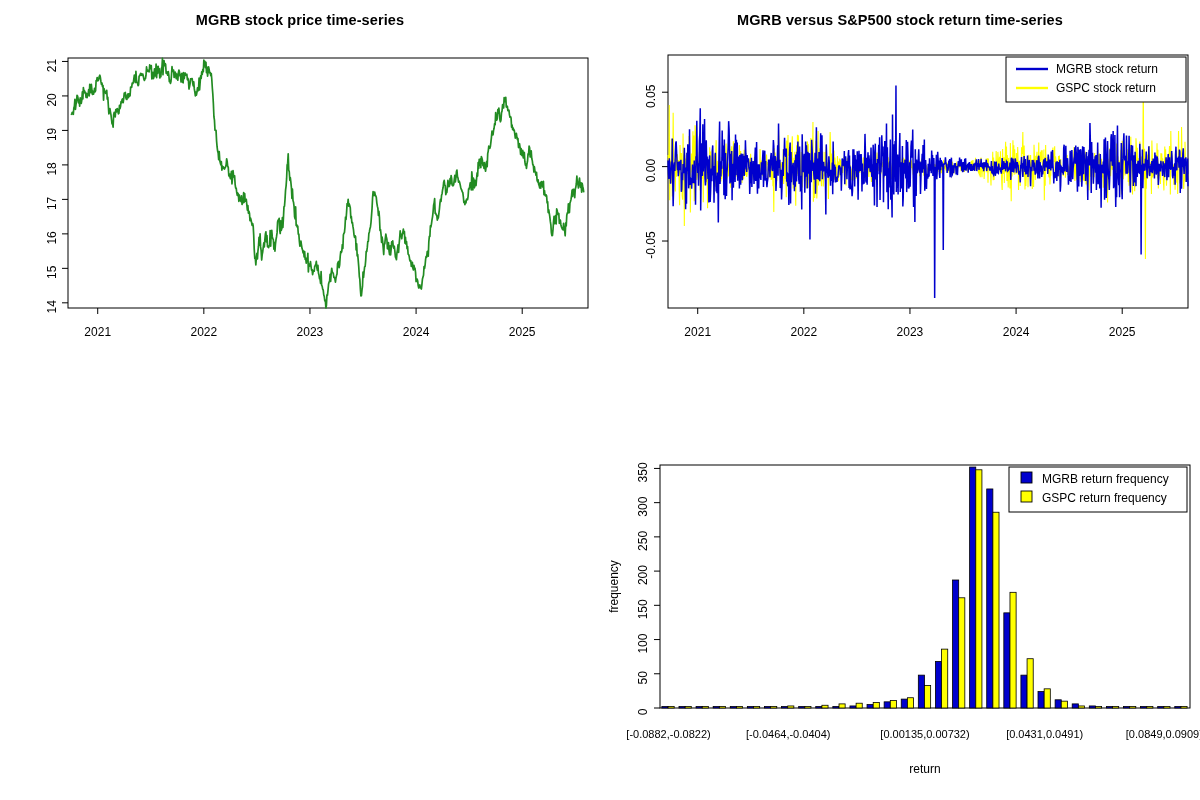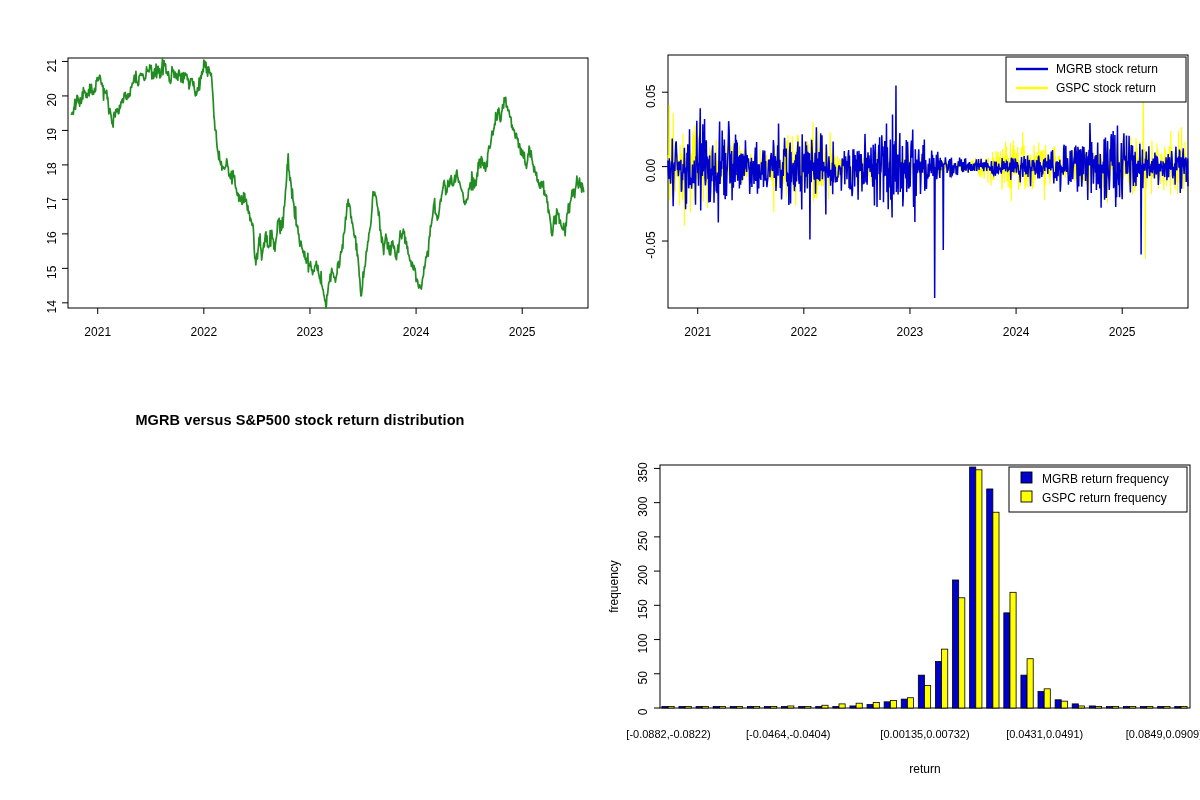--- a/index.html
+++ b/index.html
@@ -15,20 +15,21 @@
   .axis-text-sm{font-family:"Liberation Sans","DejaVu Sans",sans-serif;font-size:11px;fill:#000;}
   .legend-text{font-family:"Liberation Sans","DejaVu Sans",sans-serif;font-size:12px;fill:#000;}
   .axis-title{font-family:"Liberation Sans","DejaVu Sans",sans-serif;font-size:12px;fill:#000;}
 </style>
 </head>
 <body>
 
 <div class="grid">
 
   <div class="panel">
+    <div class="panel-title">MGRB stock price time-series</div>
     <svg id="svg-p1" width="600" height="400">
         <rect x="68" y="58" width="520" height="250" fill="none" stroke="#000" stroke-width="1"></rect>
         <line x1="62" y1="302.8275862068965" x2="68" y2="302.8275862068965" stroke="#000" stroke-width="1"></line>
         <text x="56" y="306.8275862068965" class="axis-text" text-anchor="middle" transform="rotate(-90 56 306.8275862068965)">14</text>
         <line x1="62" y1="268.3448275862069" x2="68" y2="268.3448275862069" stroke="#000" stroke-width="1"></line>
         <text x="56" y="272.3448275862069" class="axis-text" text-anchor="middle" transform="rotate(-90 56 272.3448275862069)">15</text>
         <line x1="62" y1="233.86206896551727" x2="68" y2="233.86206896551727" stroke="#000" stroke-width="1"></line>
         <text x="56" y="237.86206896551727" class="axis-text" text-anchor="middle" transform="rotate(-90 56 237.86206896551727)">16</text>
         <line x1="62" y1="199.37931034482762" x2="68" y2="199.37931034482762" stroke="#000" stroke-width="1"></line>
         <text x="56" y="203.37931034482762" class="axis-text" text-anchor="middle" transform="rotate(-90 56 203.37931034482762)">17</text>
@@ -48,20 +49,21 @@
         <text x="309.95918367347326" y="336" class="axis-text" text-anchor="middle">2023</text>
         <line x1="416.08163265306797" y1="308" x2="416.08163265306797" y2="314" stroke="#000" stroke-width="1"></line>
         <text x="416.08163265306797" y="336" class="axis-text" text-anchor="middle">2024</text>
         <line x1="522.2040816326628" y1="308" x2="522.2040816326628" y2="314" stroke="#000" stroke-width="1"></line>
         <text x="522.2040816326628" y="336" class="axis-text" text-anchor="middle">2025</text>
         <path d="M71.18,114.90L71.71,113.79L72.24,112.32L72.78,113.10L73.31,114.33L73.84,108.01L74.37,106.28L74.90,99.33L75.43,109.40L75.96,104.70L76.49,102.11L77.02,95.28L77.55,95.93L78.08,98.48L78.61,103.02L79.14,100.04L79.67,106.17L80.20,97.94L80.73,101.10L81.27,103.34L81.80,100.04L82.33,91.95L82.86,98.89L83.39,87.53L83.92,92.48L84.45,90.60L84.98,93.10L85.51,92.50L86.04,97.40L86.57,93.57L87.10,97.66L87.63,94.28L88.16,93.63L88.69,89.53L89.22,95.93L89.76,84.32L90.29,89.03L90.82,92.73L91.35,84.27L91.88,89.68L92.41,94.52L92.94,91.26L93.47,94.21L94.00,92.35L94.53,88.26L95.06,91.93L95.59,90.76L96.12,80.53L96.65,80.41L97.18,77.49L97.71,80.92L98.24,80.43L98.78,78.96L99.31,76.28L99.84,75.24L100.37,77.31L100.90,81.41L101.43,84.44L101.96,82.94L102.49,86.64L103.02,85.59L103.55,100.21L104.08,88.57L104.61,91.41L105.14,91.64L105.67,93.36L106.20,92.48L106.73,90.27L107.27,99.23L107.80,97.27L108.33,105.56L108.86,113.93L109.39,111.45L109.92,108.59L110.45,111.81L110.98,114.86L111.51,119.50L112.04,123.89L112.57,123.52L113.10,127.14L113.63,115.01L114.16,112.40L114.69,113.79L115.22,116.83L115.76,109.72L116.29,112.02L116.82,109.20L117.35,108.64L117.88,111.41L118.41,113.85L118.94,113.17L119.47,105.36L120.00,108.61L120.53,106.45L121.06,101.50L121.59,102.77L122.12,99.38L122.65,98.88L123.18,102.65L123.71,98.56L124.24,93.00L124.78,93.24L125.31,92.48L125.84,97.66L126.37,99.16L126.90,99.48L127.43,94.87L127.96,93.80L128.49,97.66L129.02,93.79L129.55,96.05L130.08,95.74L130.61,87.14L131.14,87.61L131.67,87.31L132.20,83.18L132.73,83.68L133.27,82.79L133.80,79.16L134.33,75.20L134.86,78.69L135.39,82.52L135.92,71.39L136.45,79.53L136.98,82.69L137.51,83.14L138.04,85.59L138.57,84.96L139.10,76.16L139.63,75.84L140.16,74.57L140.69,73.29L141.22,75.24L141.76,73.82L142.29,75.41L142.82,74.12L143.35,76.28L143.88,79.12L144.41,80.41L144.94,78.72L145.47,78.73L146.00,75.44L146.53,66.76L147.06,71.52L147.59,70.07L148.12,70.74L148.65,71.67L149.18,71.78L149.71,64.87L150.24,68.67L150.78,68.34L151.31,65.68L151.84,78.95L152.37,77.39L152.90,72.32L153.43,78.55L153.96,76.97L154.49,68.78L155.02,74.33L155.55,75.95L156.08,64.08L156.61,77.61L157.14,66.62L157.67,73.38L158.20,66.42L158.73,70.79L159.27,68.88L159.80,77.98L160.33,75.24L160.86,76.66L161.39,68.34L161.92,67.55L162.45,58.43L162.98,74.82L163.51,64.90L164.04,60.53L164.57,65.77L165.10,63.48L165.63,64.47L166.16,73.32L166.69,71.79L167.22,72.71L167.76,75.20L168.29,71.49L168.82,75.02L169.35,81.64L169.88,80.41L170.41,83.45L170.94,81.72L171.47,75.31L172.00,66.71L172.53,71.47L173.06,70.07L173.59,70.15L174.12,77.49L174.65,76.82L175.18,71.98L175.71,73.54L176.24,78.69L176.78,74.16L177.31,78.20L177.84,80.22L178.37,72.93L178.90,70.10L179.43,71.79L179.96,75.85L180.49,74.78L181.02,82.04L181.55,73.82L182.08,73.27L182.61,82.14L183.14,82.77L183.67,72.54L184.20,78.72L184.73,75.00L185.27,73.01L185.80,75.24L186.33,75.20L186.86,74.30L187.39,79.79L187.92,78.25L188.45,80.83L188.98,89.03L189.51,86.88L190.04,83.90L190.57,78.79L191.10,78.99L191.63,78.61L192.16,78.69L192.69,82.97L193.22,85.79L193.76,81.77L194.29,88.90L194.82,91.85L195.35,95.93L195.88,92.10L196.41,95.18L196.94,92.33L197.47,87.96L198.00,90.87L198.53,89.03L199.06,78.17L199.59,90.02L200.12,82.65L200.65,75.91L201.18,78.49L201.71,71.79L202.24,74.43L202.78,69.47L203.31,71.77L203.84,60.21L204.37,65.63L204.90,61.45L205.43,67.71L205.96,62.35L206.49,72.62L207.02,66.98L207.55,76.15L208.08,71.79L208.61,66.86L209.14,69.39L209.67,72.94L210.20,72.48L210.73,75.73L211.27,73.52L211.80,79.50L212.33,88.02L212.86,94.69L213.39,104.03L213.92,116.75L214.45,120.07L214.98,130.23L215.51,130.36L216.04,130.38L216.57,140.87L217.10,146.97L217.63,151.10L218.16,153.00L218.69,159.76L219.22,151.53L219.76,160.49L220.29,162.80L220.82,164.90L221.35,161.53L221.88,170.17L222.41,166.19L222.94,168.47L223.47,166.97L224.00,168.34L224.53,168.98L225.06,167.76L225.59,166.85L226.12,164.78L226.65,158.78L227.18,161.45L227.71,166.78L228.24,167.00L228.78,175.30L229.31,176.53L229.84,174.02L230.37,178.69L230.90,175.88L231.43,171.43L231.96,183.91L232.49,178.74L233.02,170.64L233.55,175.24L234.08,177.13L234.61,175.85L235.14,184.46L235.67,188.07L236.20,188.11L236.73,192.48L237.27,195.33L237.80,193.02L238.33,194.15L238.86,201.41L239.39,194.98L239.92,199.38L240.45,199.98L240.98,201.51L241.51,195.87L242.04,204.46L242.57,201.85L243.10,202.83L243.63,192.70L244.16,202.29L244.69,193.68L245.22,201.24L245.76,200.47L246.29,199.38L246.82,204.74L247.35,210.14L247.88,205.51L248.41,213.14L248.94,211.35L249.47,213.17L250.00,220.74L250.53,217.99L251.06,219.93L251.59,222.69L252.12,225.46L252.65,223.52L253.18,225.82L253.71,235.26L254.24,249.42L254.78,258.35L255.31,258.14L255.84,264.90L256.37,257.25L256.90,253.24L257.43,259.02L257.96,250.78L258.49,246.21L259.02,237.31L259.55,245.13L260.08,233.89L260.61,246.88L261.14,250.66L261.67,260.03L262.20,254.55L262.73,251.77L263.27,247.14L263.80,242.83L264.33,246.91L264.86,239.56L265.39,233.86L265.92,231.84L266.45,241.89L266.98,235.60L267.51,246.60L268.04,246.77L268.57,247.66L269.10,245.85L269.63,245.59L270.16,230.60L270.69,246.19L271.22,232.29L271.76,230.41L272.29,236.93L272.82,238.84L273.35,239.61L273.88,249.17L274.41,242.53L274.94,251.10L275.47,244.00L276.00,239.63L276.53,236.74L277.06,232.89L277.59,221.90L278.12,220.07L278.65,220.21L279.18,218.30L279.71,230.33L280.24,233.53L280.78,220.91L281.31,230.41L281.84,228.21L282.37,217.63L282.90,227.34L283.43,217.96L283.96,206.88L284.49,206.28L285.02,199.44L285.55,190.13L286.08,186.07L286.61,178.66L287.14,164.89L287.67,163.17L288.20,153.75L288.73,170.14L289.27,171.75L289.80,180.30L290.33,177.57L290.86,182.14L291.39,187.56L291.92,198.42L292.45,189.22L292.98,200.52L293.51,202.16L294.04,206.28L294.57,216.71L295.10,218.89L295.63,206.97L296.16,225.54L296.69,224.77L297.22,226.97L297.76,226.18L298.29,234.26L298.82,234.04L299.35,241.15L299.88,246.17L300.41,244.21L300.94,241.08L301.47,244.89L302.00,248.30L302.53,249.87L303.06,252.80L303.59,251.10L304.12,256.87L304.65,251.51L305.18,259.41L305.71,258.36L306.24,263.23L306.78,258.00L307.31,260.95L307.84,253.25L308.37,271.97L308.90,263.80L309.43,266.27L309.96,264.90L310.49,261.56L311.02,266.32L311.55,270.09L312.08,269.54L312.61,274.54L313.14,271.79L313.67,270.27L314.20,271.22L314.73,266.25L315.27,265.61L315.80,263.90L316.33,261.45L316.86,267.88L317.39,270.42L317.92,265.37L318.45,273.05L318.98,275.04L319.51,278.69L320.04,278.96L320.57,283.37L321.10,271.63L321.63,285.16L322.16,286.07L322.69,289.03L323.22,290.01L323.76,294.99L324.29,296.56L324.82,301.02L325.35,300.25L325.88,308.00L326.41,305.46L326.94,294.91L327.47,295.15L328.00,290.35L328.53,284.31L329.06,282.14L329.59,281.22L330.12,274.36L330.65,281.48L331.18,273.23L331.71,268.23L332.24,271.79L332.78,272.62L333.31,273.51L333.84,277.49L334.37,277.25L334.90,278.83L335.43,282.14L335.96,278.05L336.49,275.59L337.02,273.95L337.55,263.69L338.08,262.21L338.61,261.45L339.14,267.64L339.67,264.73L340.20,256.50L340.73,251.67L341.27,252.60L341.80,251.10L342.33,244.66L342.86,248.37L343.39,234.74L343.92,233.42L344.45,232.35L344.98,226.97L345.51,216.98L346.04,219.43L346.57,212.34L347.10,203.60L347.63,204.84L348.16,199.38L348.69,206.25L349.22,203.92L349.76,205.63L350.29,207.75L350.82,217.99L351.35,216.62L351.88,223.01L352.41,222.35L352.94,226.43L353.47,229.59L354.00,234.82L354.53,237.31L355.06,235.77L355.59,236.70L356.12,249.98L356.65,243.87L357.18,255.97L357.71,254.55L358.24,260.67L358.78,267.19L359.31,276.30L359.84,279.34L360.37,289.16L360.90,295.93L361.43,295.79L361.96,290.24L362.49,286.43L363.02,272.22L363.55,277.52L364.08,271.79L364.61,266.96L365.14,266.48L365.67,260.58L366.20,251.28L366.73,251.57L367.27,247.66L367.80,241.49L368.33,241.43L368.86,233.54L369.39,231.94L369.92,228.70L370.45,226.97L370.98,222.76L371.51,215.64L372.04,208.49L372.57,197.77L373.10,191.57L373.63,192.48L374.16,195.52L374.69,192.12L375.22,194.89L375.76,195.85L376.29,197.32L376.82,202.83L377.35,206.22L377.88,208.12L378.41,215.43L378.94,211.23L379.47,217.52L380.00,230.41L380.53,229.75L381.06,234.56L381.59,242.50L382.12,237.08L382.65,241.43L383.18,247.66L383.71,254.54L384.24,244.26L384.78,243.86L385.31,238.37L385.84,234.21L386.37,237.31L386.90,239.28L387.43,248.77L387.96,248.89L388.49,242.59L389.02,250.76L389.55,254.55L390.08,245.94L390.61,254.87L391.14,249.19L391.67,241.96L392.20,244.20L392.73,240.76L393.27,246.72L393.80,248.23L394.33,246.24L394.86,251.21L395.39,256.96L395.92,258.00L396.45,259.73L396.98,252.55L397.51,249.61L398.04,244.79L398.57,252.32L399.10,244.21L399.63,238.41L400.16,230.95L400.69,235.90L401.22,235.30L401.76,238.76L402.29,233.86L402.82,232.63L403.35,229.13L403.88,233.70L404.41,231.51L404.94,243.25L405.47,237.31L406.00,244.20L406.53,241.68L407.06,248.70L407.59,246.61L408.12,254.12L408.65,254.55L409.18,256.25L409.71,259.89L410.24,261.30L410.78,260.62L411.31,266.36L411.84,264.90L412.37,262.32L412.90,268.25L413.43,269.93L413.96,265.30L414.49,268.08L415.02,268.34L415.55,272.36L416.08,281.64L416.61,279.20L417.14,279.09L417.67,280.90L418.20,285.59L418.73,288.00L419.27,287.32L419.80,284.93L420.33,287.85L420.86,286.75L421.39,289.03L421.92,284.31L422.45,278.92L422.98,277.04L423.51,275.20L424.04,266.50L424.57,268.34L425.10,265.02L425.63,259.14L426.16,256.25L426.69,257.10L427.22,251.57L427.76,251.10L428.29,256.19L428.82,241.68L429.35,236.44L429.88,236.39L430.41,225.74L430.94,226.97L431.47,223.79L432.00,219.78L432.53,216.85L433.06,212.07L433.59,205.30L434.12,202.83L434.65,198.70L435.18,213.48L435.71,213.14L436.24,214.94L436.78,215.21L437.31,220.07L437.84,218.55L438.37,217.69L438.90,213.35L439.43,209.00L439.96,202.89L440.49,199.38L441.02,201.50L441.55,195.34L442.08,193.71L442.61,189.71L443.14,187.24L443.67,182.14L444.20,180.39L444.73,185.06L445.27,185.81L445.80,194.70L446.33,192.02L446.86,192.48L447.39,187.35L447.92,180.43L448.45,183.86L448.98,186.66L449.51,185.74L450.04,178.69L450.57,183.76L451.10,175.52L451.63,178.37L452.16,185.10L452.69,185.79L453.22,185.59L453.76,184.14L454.29,179.45L454.82,175.38L455.35,181.94L455.88,178.24L456.41,171.79L456.94,170.08L457.47,176.70L458.00,177.97L458.53,182.11L459.06,180.99L459.59,182.14L460.12,184.44L460.65,187.16L461.18,189.04L461.71,189.96L462.24,191.81L462.78,192.48L463.31,196.53L463.84,202.52L464.37,201.54L464.90,204.60L465.43,201.07L465.96,202.83L466.49,199.38L467.02,199.15L467.55,199.60L468.08,196.56L468.61,188.90L469.14,189.03L469.67,186.39L470.20,182.91L470.73,183.38L471.27,190.01L471.80,171.92L472.33,178.69L472.86,189.98L473.39,178.00L473.92,180.42L474.45,187.79L474.98,180.30L475.51,185.59L476.04,185.54L476.57,178.85L477.10,172.97L477.63,176.04L478.16,162.48L478.69,168.34L479.22,159.24L479.76,165.12L480.29,159.15L480.82,167.61L481.35,156.57L481.88,158.00L482.41,160.26L482.94,165.65L483.47,163.08L484.00,168.36L484.53,162.64L485.06,168.34L485.59,171.24L486.12,166.71L486.65,161.40L487.18,166.65L487.71,153.65L488.24,151.10L488.78,146.19L489.31,148.14L489.84,148.29L490.37,146.52L490.90,142.09L491.43,137.31L491.96,131.22L492.49,132.48L493.02,134.78L493.55,130.37L494.08,128.24L494.61,123.52L495.14,124.80L495.67,112.66L496.20,117.33L496.73,120.08L497.27,118.75L497.80,109.72L498.33,113.22L498.86,108.09L499.39,113.27L499.92,119.70L500.45,121.77L500.98,120.07L501.51,112.79L502.04,110.96L502.57,104.70L503.10,106.07L503.63,107.87L504.16,97.66L504.69,98.98L505.22,101.60L505.76,97.25L506.29,106.88L506.82,107.08L507.35,106.28L507.88,110.72L508.41,110.36L508.94,110.06L509.47,114.86L510.00,117.21L510.53,116.62L511.06,118.07L511.59,127.27L512.12,125.07L512.65,129.56L513.18,127.94L513.71,130.41L514.24,130.16L514.78,133.90L515.31,138.07L515.84,136.67L516.37,133.27L516.90,137.31L517.43,139.66L517.96,138.58L518.49,147.53L519.02,144.78L519.55,143.75L520.08,147.66L520.61,154.47L521.14,148.62L521.67,155.01L522.20,155.64L522.73,150.39L523.27,158.00L523.80,152.29L524.33,152.46L524.86,161.71L525.39,165.17L525.92,164.01L526.45,168.34L526.98,163.86L527.51,161.19L528.04,153.76L528.57,154.54L529.10,146.07L529.63,147.66L530.16,156.83L530.69,156.97L531.22,150.90L531.76,158.51L532.29,160.62L532.82,164.90L533.35,165.10L533.88,172.03L534.41,166.83L534.94,171.18L535.47,172.35L536.00,175.24L536.53,172.33L537.06,180.16L537.59,181.76L538.12,179.82L538.65,184.30L539.18,185.59L539.71,188.01L540.24,182.94L540.78,188.12L541.31,181.57L541.84,185.82L542.37,182.14L542.90,187.13L543.43,181.38L543.96,194.73L544.49,190.51L545.02,195.29L545.55,195.93L546.08,194.79L546.61,195.83L547.14,202.98L547.67,201.73L548.20,212.57L548.73,209.72L549.27,213.15L549.80,216.68L550.33,221.43L550.86,224.78L551.39,232.89L551.92,235.59L552.45,235.41L552.98,229.99L553.51,221.86L554.04,216.34L554.57,223.64L555.10,216.62L555.63,215.66L556.16,223.87L556.69,208.90L557.22,210.51L557.76,214.37L558.29,213.17L558.82,213.61L559.35,223.40L559.88,219.75L560.41,220.35L560.94,224.97L561.47,226.97L562.00,228.26L562.53,229.50L563.06,229.76L563.59,223.23L564.12,229.51L564.65,230.41L565.18,235.79L565.71,222.94L566.24,226.01L566.78,215.26L567.31,212.90L567.84,213.17L568.37,203.74L568.90,206.66L569.43,212.56L569.96,202.96L570.49,201.47L571.02,199.38L571.55,195.50L572.08,190.20L572.61,196.41L573.14,189.35L573.67,189.25L574.20,192.48L574.73,197.59L575.27,188.96L575.80,187.26L576.33,183.72L576.86,176.06L577.39,183.86L577.92,184.20L578.45,188.01L578.98,181.43L579.51,178.17L580.04,183.91L580.57,187.31L581.10,182.88L581.63,192.27L582.16,183.34L582.69,186.25L583.22,188.70L583.76,192.48" fill="none" stroke="#228B22" stroke-width="1.7" stroke-linejoin="round"></path>
       </svg>
   </div>
 
   <div class="panel">
+    <div class="panel-title">MGRB versus S&amp;P500 stock return time-series</div>
     <svg id="svg-p2" width="600" height="400">
         <rect x="68" y="55" width="520" height="253" fill="none" stroke="#000" stroke-width="1"></rect>
         <line x1="62" y1="241.02941176470588" x2="68" y2="241.02941176470588" stroke="#000" stroke-width="1"></line>
         <text x="55" y="245.02941176470588" class="axis-text" text-anchor="middle" transform="rotate(-90 55 245.02941176470588)">-0.05</text>
         <line x1="62" y1="166.61764705882354" x2="68" y2="166.61764705882354" stroke="#000" stroke-width="1"></line>
         <text x="55" y="170.61764705882354" class="axis-text" text-anchor="middle" transform="rotate(-90 55 170.61764705882354)">0.00</text>
         <line x1="62" y1="92.20588235294113" x2="68" y2="92.20588235294113" stroke="#000" stroke-width="1"></line>
         <text x="55" y="96.20588235294113" class="axis-text" text-anchor="middle" transform="rotate(-90 55 96.20588235294113)">0.05</text>
         <line x1="97.71428571428365" y1="308" x2="97.71428571428365" y2="314" stroke="#000" stroke-width="1"></line>
         <text x="97.71428571428365" y="336" class="axis-text" text-anchor="middle">2021</text>
@@ -77,21 +79,20 @@
         <path d="M68.00,160.56L68.43,173.22L68.86,178.87L69.29,158.20L69.72,169.48L70.15,170.50L70.58,183.76L71.01,172.02L71.44,161.60L71.87,168.66L72.30,138.56L72.73,182.13L73.16,206.23L73.59,188.42L74.02,165.41L74.45,162.28L74.88,170.86L75.31,153.31L75.74,143.16L76.17,141.36L76.60,151.54L77.03,162.01L77.46,170.15L77.89,161.98L78.32,176.14L78.75,171.43L79.18,161.20L79.61,170.13L80.04,165.75L80.47,166.52L80.90,159.80L81.33,191.78L81.76,189.11L82.19,172.64L82.62,180.34L83.05,164.13L83.48,173.07L83.91,168.25L84.34,147.76L84.77,162.97L85.20,182.21L85.63,209.21L86.06,167.63L86.49,203.71L86.92,152.64L87.35,171.16L87.78,144.35L88.22,156.67L88.65,188.36L89.08,182.04L89.51,129.14L89.94,179.07L90.37,184.92L90.80,179.03L91.23,179.96L91.66,188.77L92.09,177.18L92.52,164.58L92.95,183.08L93.38,181.36L93.81,181.86L94.24,160.50L94.67,182.43L95.10,178.70L95.53,204.70L95.96,157.38L96.39,157.55L96.82,120.67L97.25,160.14L97.68,172.93L98.11,163.28L98.54,185.67L98.97,166.45L99.40,141.11L99.83,133.86L100.26,108.37L100.69,210.48L101.12,180.55L101.55,143.36L101.98,169.41L102.41,175.90L102.84,124.24L103.27,171.43L103.70,159.82L104.13,161.59L104.56,119.01L104.99,178.21L105.42,185.55L105.85,179.77L106.28,140.34L106.71,162.14L107.14,156.51L107.57,166.55L108.00,179.03L108.43,159.17L108.86,202.50L109.29,158.28L109.72,155.42L110.15,201.85L110.58,192.33L111.01,178.27L111.44,168.43L111.87,181.17L112.30,150.96L112.73,145.39L113.16,175.52L113.59,165.93L114.02,202.71L114.45,168.86L114.88,173.25L115.31,152.83L115.74,175.72L116.17,191.40L116.60,175.75L117.03,193.28L117.46,172.54L117.89,176.44L118.32,222.44L118.75,167.41L119.18,143.11L119.61,121.54L120.04,183.95L120.47,172.33L120.90,176.58L121.33,161.27L121.76,168.90L122.19,130.50L122.62,160.64L123.05,145.42L123.48,148.31L123.91,195.35L124.34,139.51L124.77,175.22L125.20,199.27L125.63,153.06L126.06,190.56L126.49,195.87L126.92,172.91L127.35,167.70L127.78,156.72L128.22,144.39L128.65,121.16L129.08,129.14L129.51,146.68L129.94,183.40L130.37,153.83L130.80,161.80L131.23,182.53L131.66,150.90L132.09,200.23L132.52,163.72L132.95,169.27L133.38,187.70L133.81,165.82L134.24,147.76L134.67,143.28L135.10,181.94L135.53,134.42L135.96,175.36L136.39,139.86L136.82,158.81L137.25,142.47L137.68,180.80L138.11,156.53L138.54,176.00L138.97,156.59L139.40,188.55L139.83,154.95L140.26,162.22L140.69,184.69L141.12,153.63L141.55,159.45L141.98,167.56L142.41,180.17L142.84,153.68L143.27,167.18L143.70,155.89L144.13,176.05L144.56,169.67L144.99,168.44L145.42,140.37L145.85,153.40L146.28,157.97L146.71,172.07L147.14,155.12L147.57,161.12L148.00,160.44L148.43,158.38L148.86,167.48L149.29,170.30L149.72,193.88L150.15,181.53L150.58,161.87L151.01,183.31L151.44,157.71L151.87,187.09L152.30,164.92L152.73,170.50L153.16,161.03L153.59,171.67L154.02,183.85L154.45,172.72L154.88,158.03L155.31,147.62L155.74,180.95L156.17,160.07L156.60,142.06L157.03,174.34L157.46,193.69L157.89,168.81L158.32,164.24L158.75,188.44L159.18,164.31L159.61,174.82L160.04,176.42L160.47,175.36L160.90,179.95L161.33,162.38L161.76,174.79L162.19,168.07L162.62,158.36L163.05,150.22L163.48,186.99L163.91,173.65L164.34,155.78L164.77,150.67L165.20,180.37L165.63,160.96L166.06,179.56L166.49,179.33L166.92,187.09L167.35,182.10L167.78,179.19L168.22,169.01L168.65,159.50L169.08,170.46L169.51,159.54L169.94,177.25L170.37,163.11L170.80,156.63L171.23,152.96L171.66,161.72L172.09,169.60L172.52,171.02L172.95,159.03L173.38,140.14L173.81,146.32L174.24,178.04L174.67,159.93L175.10,156.14L175.53,161.72L175.96,190.94L176.39,180.38L176.82,161.57L177.25,160.97L177.68,145.22L178.11,175.81L178.54,123.52L178.97,159.32L179.40,167.94L179.83,159.75L180.26,188.08L180.69,186.45L181.12,169.70L181.55,199.48L181.98,187.57L182.41,169.26L182.84,162.16L183.27,175.96L183.70,149.24L184.13,153.97L184.56,137.69L184.99,154.46L185.42,156.05L185.85,156.18L186.28,148.54L186.71,181.63L187.14,172.15L187.57,185.38L188.00,186.30L188.43,173.18L188.86,204.95L189.29,159.38L189.72,148.59L190.15,142.59L190.58,203.61L191.01,152.01L191.44,182.27L191.87,172.28L192.30,170.25L192.73,165.91L193.16,162.82L193.59,184.85L194.02,167.03L194.45,191.27L194.88,160.31L195.31,186.65L195.74,154.45L196.17,166.11L196.60,181.44L197.03,151.88L197.46,153.45L197.89,141.51L198.32,166.84L198.75,179.18L199.18,183.88L199.61,146.48L200.04,175.96L200.47,190.53L200.90,190.21L201.33,175.86L201.76,209.51L202.19,134.26L202.62,158.80L203.05,172.24L203.48,161.21L203.91,157.25L204.34,153.76L204.77,192.78L205.20,175.99L205.63,141.40L206.06,176.81L206.49,145.35L206.92,156.70L207.35,188.38L207.78,151.80L208.22,154.35L208.65,173.72L209.08,159.33L209.51,153.16L209.94,239.54L210.37,160.32L210.80,162.15L211.23,182.22L211.66,139.70L212.09,148.39L212.52,160.78L212.95,170.95L213.38,162.49L213.81,173.96L214.24,179.80L214.67,170.62L215.10,152.68L215.53,193.77L215.96,161.25L216.39,127.14L216.82,165.69L217.25,178.91L217.68,158.64L218.11,170.89L218.54,179.76L218.97,151.94L219.40,170.03L219.83,181.17L220.26,162.90L220.69,133.17L221.12,170.66L221.55,163.97L221.98,135.32L222.41,179.21L222.84,164.22L223.27,171.50L223.70,161.68L224.13,171.18L224.56,166.21L224.99,170.64L225.42,181.30L225.85,214.60L226.28,144.39L226.71,157.59L227.14,171.62L227.57,171.14L228.00,177.70L228.43,176.63L228.86,156.22L229.29,162.91L229.72,176.20L230.15,170.91L230.58,185.61L231.01,169.86L231.44,173.14L231.87,180.85L232.30,162.59L232.73,194.30L233.16,141.53L233.59,182.49L234.02,174.72L234.45,164.54L234.88,168.67L235.31,166.71L235.74,182.40L236.17,178.22L236.60,176.95L237.03,181.84L237.46,176.19L237.89,177.77L238.32,171.69L238.75,166.14L239.18,165.83L239.61,165.98L240.04,167.50L240.47,175.23L240.90,167.54L241.33,190.75L241.76,176.43L242.19,158.42L242.62,159.93L243.05,165.78L243.48,159.86L243.91,166.08L244.34,150.92L244.77,184.19L245.20,160.81L245.63,156.33L246.06,164.86L246.49,161.03L246.92,179.22L247.35,167.15L247.78,166.89L248.22,154.04L248.65,150.10L249.08,187.91L249.51,155.41L249.94,189.39L250.37,166.50L250.80,182.94L251.23,188.69L251.66,187.27L252.09,196.12L252.52,190.60L252.95,149.16L253.38,161.29L253.81,149.25L254.24,166.45L254.67,186.45L255.10,155.02L255.53,170.86L255.96,159.64L256.39,166.09L256.82,177.23L257.25,151.17L257.68,171.18L258.11,199.82L258.54,167.21L258.97,150.76L259.40,171.54L259.83,154.19L260.26,166.14L260.69,170.88L261.12,153.96L261.55,164.51L261.98,191.59L262.41,163.55L262.84,184.39L263.27,182.43L263.70,171.88L264.13,183.73L264.56,158.32L264.99,133.89L265.42,151.38L265.85,180.86L266.28,182.46L266.71,157.73L267.14,184.77L267.57,161.69L268.00,152.25L268.43,168.27L268.86,155.37L269.29,160.02L269.72,160.94L270.15,171.79L270.58,170.67L271.01,147.49L271.44,170.61L271.87,177.00L272.30,164.33L272.73,186.86L273.16,144.68L273.59,158.81L274.02,168.16L274.45,205.49L274.88,152.32L275.31,143.65L275.74,179.53L276.17,170.61L276.60,163.08L277.03,206.90L277.46,158.92L277.89,159.94L278.32,163.04L278.75,144.67L279.18,174.17L279.61,137.15L280.04,199.96L280.47,171.48L280.90,172.36L281.33,162.77L281.76,135.24L282.19,147.15L282.62,156.25L283.05,146.49L283.48,202.26L283.91,156.97L284.34,176.22L284.77,141.09L285.20,144.68L285.63,175.79L286.06,165.51L286.49,123.44L286.92,192.23L287.35,147.14L287.78,172.23L288.22,209.23L288.65,168.21L289.08,187.58L289.51,163.16L289.94,160.97L290.37,139.47L290.80,199.66L291.23,194.88L291.66,194.50L292.09,217.61L292.52,114.49L292.95,190.70L293.38,183.25L293.81,194.50L294.24,144.16L294.67,165.40L295.10,140.93L295.53,181.67L295.96,85.51L296.39,191.94L296.82,164.79L297.25,187.80L297.68,154.47L298.11,194.48L298.54,162.97L298.97,166.68L299.40,149.95L299.83,133.11L300.26,191.93L300.69,162.38L301.12,165.26L301.55,188.39L301.98,186.91L302.41,146.07L302.84,206.38L303.27,196.80L303.70,165.39L304.13,162.78L304.56,173.72L304.99,159.73L305.42,170.74L305.85,178.55L306.28,140.11L306.71,192.12L307.14,159.29L307.57,141.84L308.00,156.28L308.43,187.97L308.86,188.03L309.29,186.20L309.72,162.31L310.15,186.81L310.58,165.35L311.01,146.39L311.44,140.52L311.87,157.82L312.30,151.71L312.73,129.48L313.16,171.26L313.59,207.07L314.02,163.30L314.45,165.09L314.88,221.94L315.31,149.27L315.74,174.54L316.17,196.05L316.60,159.42L317.03,170.71L317.46,171.54L317.89,169.42L318.32,158.06L318.75,149.28L319.18,164.70L319.61,172.80L320.04,161.55L320.47,194.00L320.90,179.48L321.33,162.53L321.76,163.63L322.19,153.66L322.62,172.71L323.05,145.01L323.48,162.47L323.91,169.32L324.34,139.57L324.77,190.80L325.20,178.79L325.63,160.08L326.06,169.43L326.49,188.91L326.92,173.75L327.35,175.59L327.78,178.64L328.22,163.89L328.65,176.25L329.08,175.84L329.51,158.35L329.94,168.34L330.37,170.60L330.80,164.26L331.23,173.22L331.66,150.49L332.09,158.91L332.52,154.97L332.95,175.88L333.38,174.21L333.81,158.09L334.24,173.07L334.67,297.88L335.10,181.57L335.53,167.97L335.96,168.17L336.39,154.72L336.82,179.32L337.25,170.49L337.68,151.72L338.11,159.26L338.54,169.75L338.97,160.61L339.40,173.81L339.83,177.96L340.26,157.86L340.69,170.19L341.12,160.00L341.55,163.41L341.98,161.55L342.41,166.63L342.84,164.42L343.27,249.96L343.70,164.15L344.13,163.84L344.56,163.86L344.99,162.81L345.42,157.41L345.85,161.88L346.28,164.93L346.71,163.96L347.14,172.95L347.57,167.14L348.00,170.55L348.43,166.43L348.86,160.62L349.29,167.22L349.72,158.96L350.15,177.26L350.58,166.49L351.01,163.49L351.44,157.65L351.87,175.58L352.30,174.76L352.73,165.39L353.16,168.79L353.59,173.09L354.02,168.96L354.45,163.19L354.88,167.38L355.31,163.08L355.74,166.95L356.17,174.44L356.60,166.09L357.03,171.26L357.46,175.05L357.89,166.32L358.32,161.98L358.75,162.07L359.18,166.50L359.61,157.66L360.04,166.29L360.47,162.82L360.90,163.83L361.33,159.25L361.76,170.79L362.19,164.28L362.62,172.25L363.05,162.07L363.48,171.77L363.91,166.09L364.34,164.68L364.77,158.81L365.20,170.33L365.63,158.22L366.06,170.79L366.49,166.34L366.92,166.00L367.35,166.35L367.78,163.94L368.22,172.83L368.65,162.74L369.08,169.80L369.51,162.09L369.94,167.86L370.37,166.36L370.80,170.97L371.23,164.16L371.66,166.55L372.09,170.85L372.52,169.60L372.95,168.01L373.38,163.91L373.81,170.15L374.24,163.64L374.67,171.04L375.10,162.83L375.53,165.37L375.96,162.53L376.39,159.39L376.82,171.08L377.25,165.08L377.68,164.23L378.11,166.72L378.54,159.05L378.97,169.83L379.40,164.09L379.83,164.63L380.26,166.81L380.69,164.82L381.12,158.70L381.55,167.33L381.98,163.04L382.41,164.22L382.84,168.63L383.27,162.20L383.70,171.19L384.13,167.36L384.56,163.42L384.99,162.34L385.42,166.98L385.85,165.21L386.28,159.67L386.71,171.06L387.14,163.49L387.57,163.63L388.00,165.06L388.43,166.82L388.86,166.75L389.29,166.92L389.72,169.95L390.15,170.12L390.58,168.23L391.01,168.78L391.44,161.07L391.87,173.39L392.30,166.02L392.73,173.23L393.16,173.91L393.59,174.82L394.02,171.27L394.45,162.40L394.88,162.81L395.31,175.81L395.74,172.27L396.17,161.62L396.60,167.93L397.03,173.47L397.46,166.61L397.89,172.79L398.32,173.24L398.75,163.59L399.18,167.44L399.61,168.73L400.04,168.31L400.47,170.46L400.90,169.95L401.33,173.66L401.76,165.84L402.19,158.09L402.62,170.00L403.05,167.07L403.48,162.68L403.91,161.35L404.34,168.94L404.77,163.06L405.20,165.40L405.63,171.27L406.06,168.55L406.49,161.59L406.92,162.49L407.35,161.20L407.78,170.89L408.22,170.36L408.65,169.63L409.08,168.16L409.51,169.58L409.94,162.49L410.37,163.58L410.80,179.89L411.23,158.84L411.66,157.84L412.09,167.93L412.52,171.99L412.95,158.60L413.38,162.85L413.81,172.48L414.24,164.76L414.67,168.33L415.10,158.47L415.53,160.24L415.96,164.80L416.39,172.61L416.82,163.74L417.25,162.21L417.68,164.75L418.11,165.32L418.54,171.56L418.97,174.64L419.40,170.84L419.83,175.41L420.26,182.39L420.69,165.38L421.12,165.04L421.55,157.09L421.98,167.52L422.41,169.17L422.84,176.89L423.27,163.62L423.70,163.27L424.13,156.10L424.56,167.28L424.99,171.88L425.42,159.13L425.85,174.41L426.28,172.94L426.71,166.13L427.14,174.01L427.57,155.46L428.00,176.99L428.43,165.16L428.86,167.41L429.29,159.94L429.72,164.28L430.15,172.43L430.58,186.27L431.01,169.66L431.44,166.88L431.87,171.10L432.30,159.94L432.73,166.78L433.16,161.30L433.59,160.97L434.02,170.84L434.45,162.61L434.88,169.77L435.31,174.56L435.74,170.71L436.17,171.46L436.60,160.26L437.03,161.94L437.46,160.62L437.89,178.56L438.32,157.63L438.75,155.70L439.18,161.95L439.61,178.58L440.04,162.12L440.47,167.07L440.90,171.60L441.33,165.45L441.76,176.90L442.19,168.67L442.62,174.46L443.05,167.11L443.48,162.20L443.91,159.28L444.34,162.33L444.77,171.05L445.20,157.91L445.63,166.36L446.06,164.17L446.49,167.46L446.92,161.21L447.35,163.03L447.78,173.90L448.22,154.60L448.65,158.86L449.08,169.02L449.51,159.57L449.94,163.30L450.37,166.69L450.80,170.36L451.23,151.44L451.66,165.85L452.09,168.02L452.52,150.09L452.95,165.23L453.38,171.35L453.81,183.41L454.24,171.91L454.67,174.03L455.10,178.13L455.53,174.22L455.96,163.41L456.39,161.81L456.82,180.94L457.25,161.37L457.68,169.50L458.11,176.30L458.54,162.12L458.97,169.86L459.40,167.03L459.83,159.77L460.26,191.68L460.69,185.10L461.12,166.61L461.55,167.38L461.98,171.38L462.41,171.97L462.84,167.03L463.27,174.67L463.70,147.94L464.13,144.66L464.56,171.56L464.99,162.91L465.42,159.01L465.85,145.86L466.28,170.61L466.71,171.77L467.14,162.13L467.57,158.16L468.00,168.10L468.43,184.62L468.86,176.88L469.29,179.55L469.72,180.83L470.15,150.76L470.58,162.47L471.01,181.90L471.44,160.78L471.87,150.03L472.30,165.47L472.73,179.12L473.16,167.93L473.59,164.51L474.02,158.86L474.45,156.31L474.88,147.24L475.31,163.74L475.74,145.60L476.17,151.75L476.60,156.26L477.03,175.91L477.46,191.72L477.89,146.93L478.32,151.30L478.75,186.45L479.18,149.66L479.61,175.98L480.04,173.24L480.47,149.29L480.90,150.91L481.33,172.57L481.76,186.80L482.19,178.24L482.62,146.38L483.05,156.11L483.48,174.33L483.91,147.08L484.34,158.42L484.77,162.91L485.20,163.44L485.63,180.87L486.06,154.77L486.49,152.11L486.92,167.81L487.35,177.49L487.78,199.91L488.22,157.55L488.65,157.88L489.08,149.90L489.51,165.50L489.94,122.99L490.37,141.31L490.80,153.29L491.23,193.01L491.66,142.07L492.09,168.14L492.52,152.81L492.95,165.35L493.38,183.77L493.81,170.65L494.24,159.27L494.67,167.52L495.10,156.27L495.53,172.84L495.96,155.05L496.39,189.94L496.82,169.31L497.25,169.29L497.68,142.49L498.11,184.14L498.54,164.33L498.97,176.14L499.40,175.53L499.83,188.60L500.26,154.04L500.69,167.20L501.12,207.73L501.55,165.58L501.98,165.32L502.41,165.45L502.84,173.31L503.27,161.48L503.70,173.48L504.13,139.36L504.56,199.64L504.99,166.26L505.42,137.61L505.85,156.40L506.28,198.00L506.71,183.00L507.14,162.11L507.57,141.12L508.00,162.87L508.43,175.00L508.86,179.21L509.29,189.98L509.72,177.42L510.15,149.23L510.58,161.58L511.01,137.39L511.44,134.16L511.87,154.23L512.30,165.82L512.73,163.50L513.16,131.03L513.59,188.24L514.02,185.74L514.45,167.19L514.88,134.91L515.31,179.42L515.74,207.09L516.17,173.29L516.60,197.26L517.03,157.45L517.46,125.58L517.89,168.17L518.32,178.28L518.75,185.17L519.18,162.32L519.61,197.15L520.04,169.69L520.47,172.04L520.90,169.24L521.33,142.98L521.76,188.47L522.19,199.33L522.62,165.72L523.05,158.39L523.48,142.01L523.91,133.38L524.34,155.39L524.77,160.54L525.20,155.82L525.63,160.52L526.06,173.67L526.49,135.46L526.92,170.76L527.35,172.95L527.78,172.49L528.22,161.86L528.65,160.50L529.08,135.68L529.51,159.59L529.94,177.93L530.37,192.46L530.80,162.26L531.23,145.06L531.66,160.21L532.09,158.68L532.52,145.43L532.95,172.16L533.38,185.92L533.81,157.21L534.24,155.30L534.67,182.55L535.10,151.75L535.53,167.69L535.96,186.14L536.39,163.76L536.82,173.94L537.25,176.96L537.68,165.52L538.11,160.90L538.54,168.12L538.97,172.60L539.40,172.95L539.83,143.65L540.26,163.28L540.69,166.36L541.12,254.42L541.55,165.01L541.98,174.24L542.41,149.40L542.84,188.30L543.27,166.90L543.70,170.91L544.13,163.54L544.56,164.98L544.99,170.58L545.42,158.66L545.85,160.55L546.28,151.60L546.71,168.28L547.14,178.29L547.57,164.84L548.00,159.81L548.43,168.39L548.86,146.27L549.29,174.75L549.72,175.91L550.15,166.11L550.58,171.54L551.01,163.67L551.44,172.12L551.87,161.01L552.30,173.24L552.73,169.25L553.16,158.61L553.59,168.14L554.02,160.45L554.45,178.40L554.88,152.47L555.31,163.29L555.74,155.18L556.17,174.53L556.60,172.96L557.03,156.50L557.46,158.69L557.89,164.34L558.32,184.89L558.75,177.90L559.18,163.71L559.61,171.11L560.04,169.04L560.47,171.48L560.90,160.78L561.33,166.10L561.76,166.31L562.19,168.18L562.62,175.98L563.05,161.29L563.48,165.84L563.91,163.07L564.34,173.85L564.77,177.03L565.20,164.30L565.63,166.61L566.06,157.38L566.49,165.39L566.92,180.23L567.35,171.95L567.78,160.59L568.22,154.09L568.65,177.32L569.08,163.79L569.51,157.21L569.94,168.94L570.37,166.76L570.80,169.78L571.23,162.33L571.66,151.09L572.09,158.49L572.52,176.03L572.95,178.24L573.38,166.71L573.81,169.93L574.24,175.68L574.67,163.25L575.10,184.86L575.53,154.72L575.96,146.64L576.39,168.98L576.82,170.17L577.25,157.67L577.68,159.87L578.11,162.20L578.54,156.59L578.97,167.64L579.40,149.59L579.83,151.93L580.26,192.89L580.69,162.80L581.12,157.37L581.55,188.65L581.98,166.83L582.41,166.53L582.84,153.75L583.27,148.38L583.70,166.86L584.13,173.98L584.56,161.17L584.99,158.47L585.42,166.00L585.85,157.25L586.28,182.00L586.71,173.34L587.14,171.76L587.57,158.53L588.00,186.33" fill="none" stroke="#0000CD" stroke-width="1.5"></path>
         <rect x="406" y="57" width="180" height="45" fill="#fff" stroke="#000" stroke-width="1"></rect>
         <line x1="416" y1="69" x2="448" y2="69" stroke="#0000CD" stroke-width="2.4"></line>
         <text x="456" y="73" class="legend-text" text-anchor="start">MGRB stock return</text>
         <line x1="416" y1="88" x2="448" y2="88" stroke="#FFFF00" stroke-width="2.4"></line>
         <text x="456" y="92" class="legend-text" text-anchor="start">GSPC stock return</text>
       </svg>
   </div>
 
   <div class="panel">
-    <div class="panel-title">MGRB versus S&amp;P500 stock return distribution</div>
     <svg id="svg-p3" width="600" height="400">
         <rect x="68" y="458" width="520" height="250" fill="none" stroke="#000" stroke-width="1"></rect>
         <line x1="62" y1="701.1192660550458" x2="68" y2="701.1192660550458" stroke="#000" stroke-width="1"></line>
         <text x="55" y="705.1192660550458" class="axis-text" text-anchor="middle" transform="rotate(-90 55 705.1192660550458)">0</text>
         <line x1="62" y1="655.2477064220184" x2="68" y2="655.2477064220184" stroke="#000" stroke-width="1"></line>
         <text x="55" y="659.2477064220184" class="axis-text" text-anchor="middle" transform="rotate(-90 55 659.2477064220184)">10</text>
         <line x1="62" y1="609.3761467889908" x2="68" y2="609.3761467889908" stroke="#000" stroke-width="1"></line>
         <text x="55" y="613.3761467889908" class="axis-text" text-anchor="middle" transform="rotate(-90 55 613.3761467889908)">20</text>
         <line x1="62" y1="563.5045871559633" x2="68" y2="563.5045871559633" stroke="#000" stroke-width="1"></line>
         <text x="55" y="567.5045871559633" class="axis-text" text-anchor="middle" transform="rotate(-90 55 567.5045871559633)">30</text>

